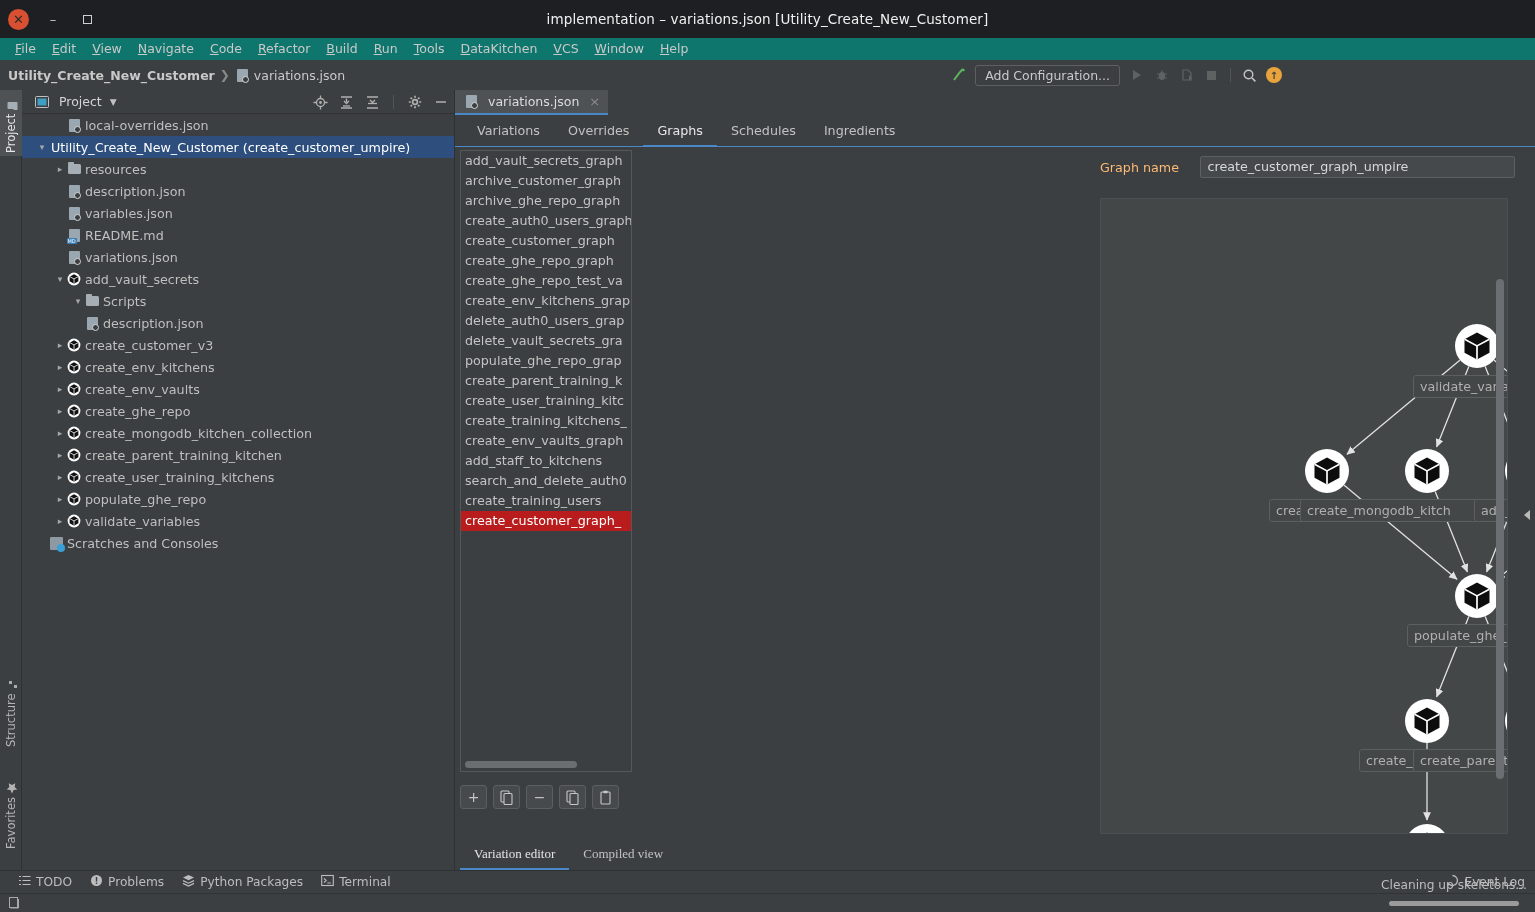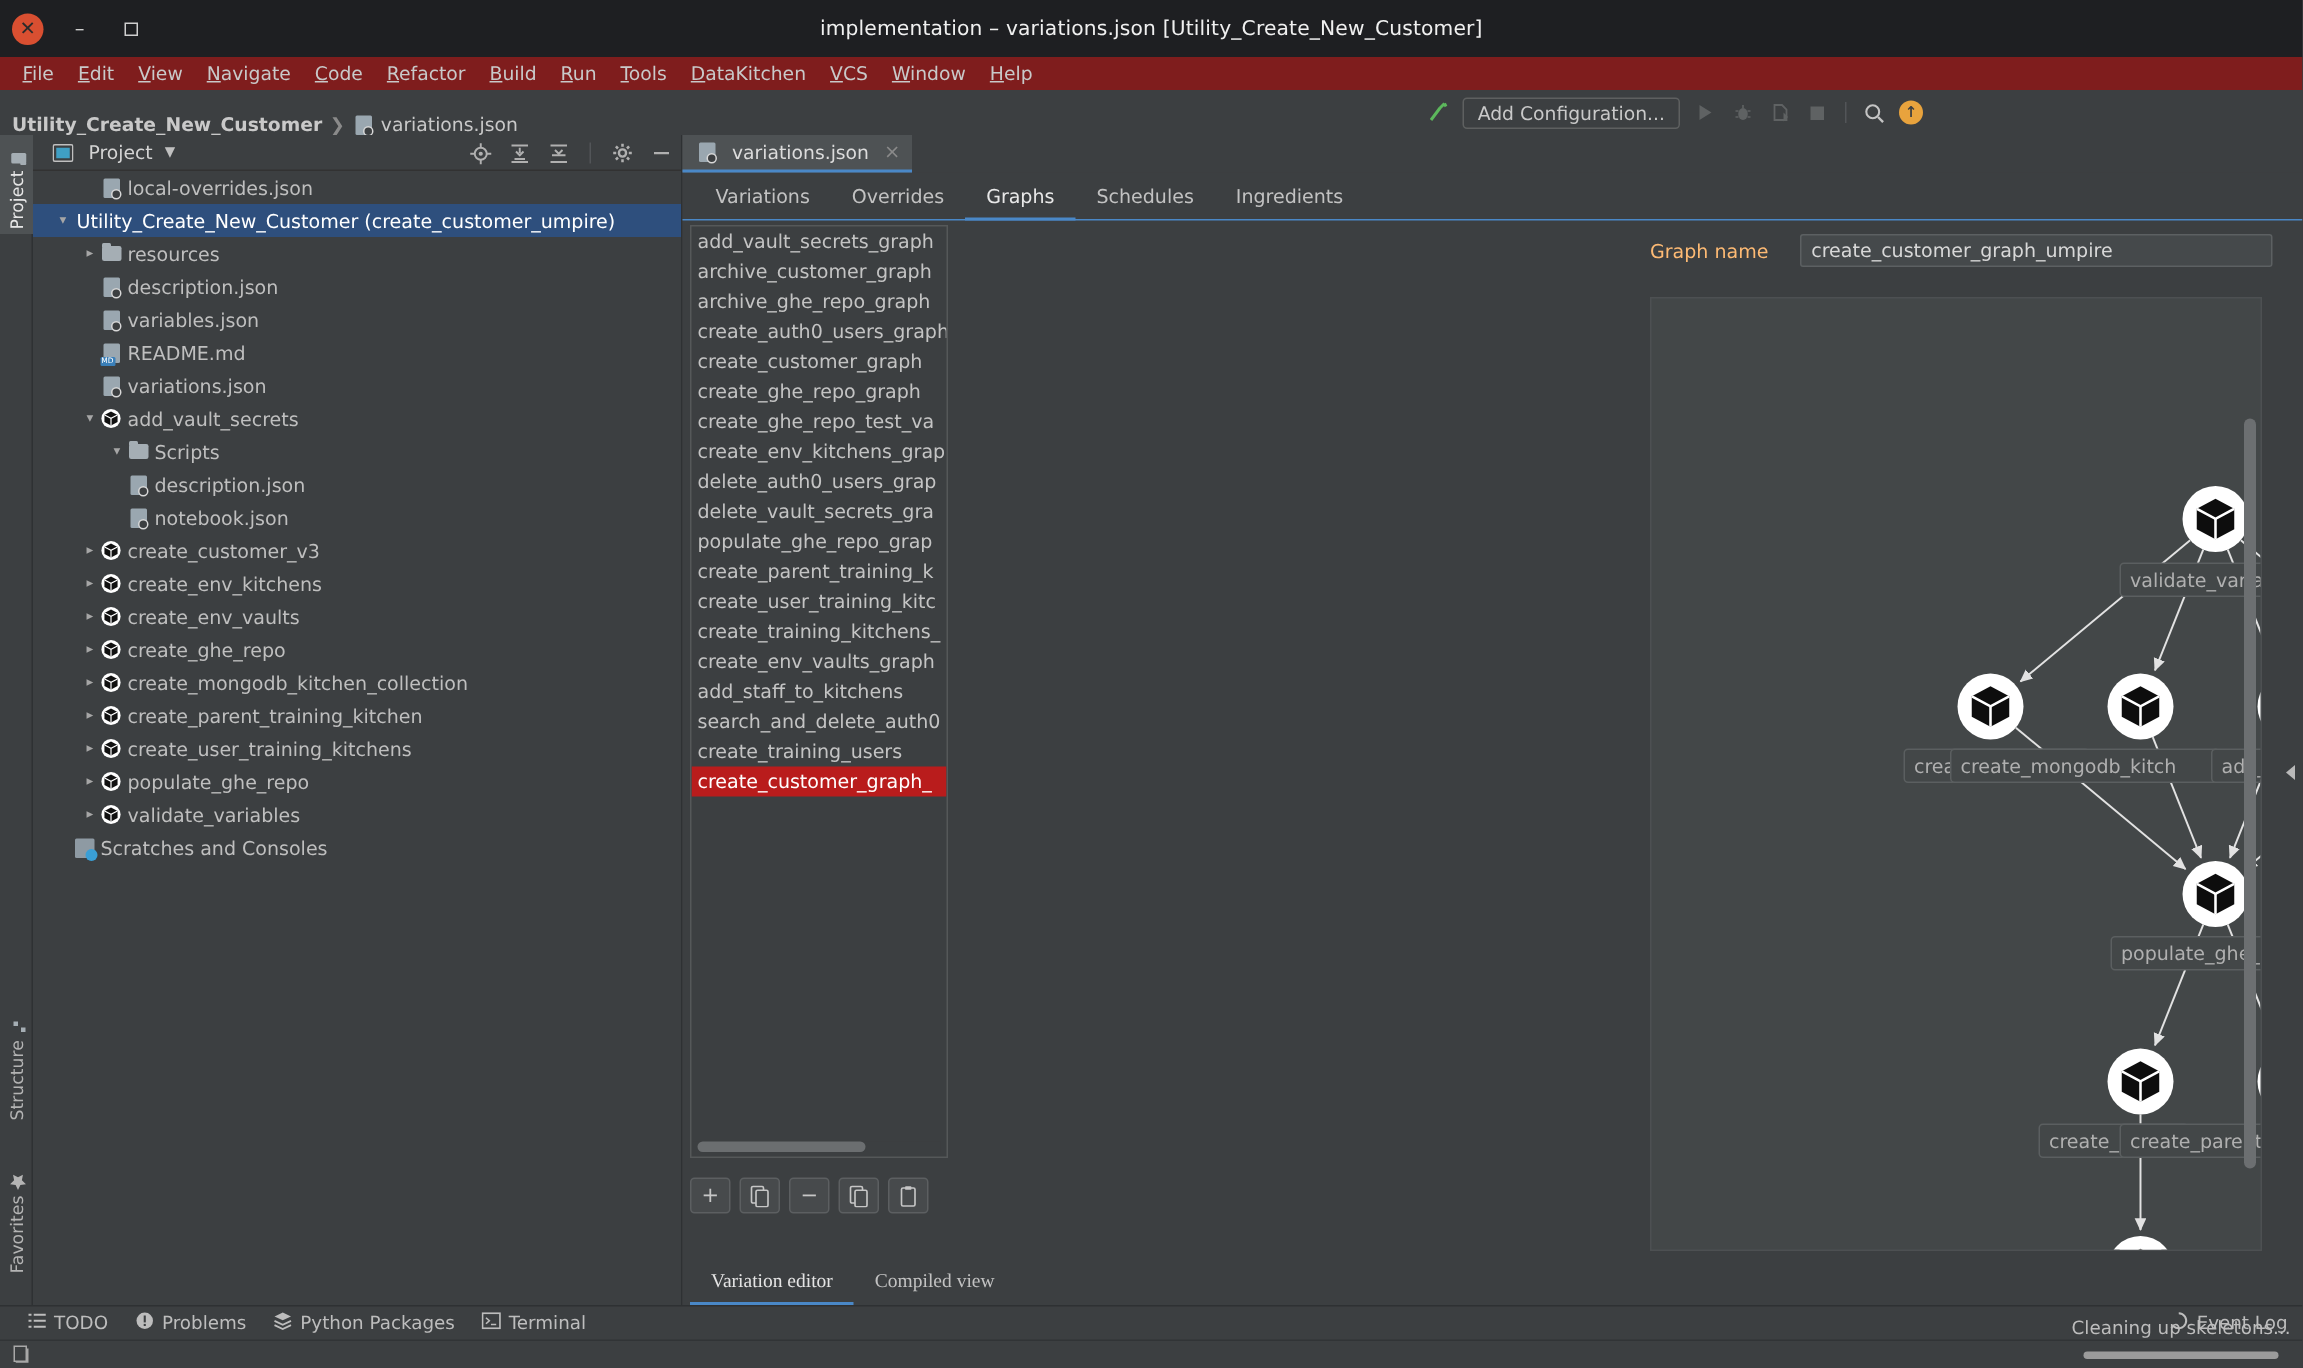--- a/index.html
+++ b/index.html
@@ -31,32 +31,32 @@
   }
   .win-max .sq { width:9px; height:9px; border:1px solid #cfcfcf; }
   .title-text {
     position:absolute; left:0; right:0; text-align:center;
     font-size:13.5px; font-weight:normal; color:#f0f0f0; letter-spacing:.1px;
   }
 
   
   .menubar {
     position:absolute; left:0; top:38px; width:1535px; height:22px;
-    background:#7f1d1d; display:flex; align-items:center; padding-left:7px;
+    background:#0f766e; display:flex; align-items:center; padding-left:7px;
   }
   .menu-item {
     padding:0 8px; font-size:12.5px; color:#c9c9c9; line-height:22px;
     white-space:nowrap;
   }
   .menu-item .mn { text-decoration: underline; }
 
   
   .navbar {
     position:absolute; left:0; top:60px; width:1288px; height:30px;
-    background:#3c3f41; display:flex; align-items:flex-end; padding-left:8px;
+    background:#3c3f41; display:flex; align-items:center; padding-left:8px;
   }
   .crumb { font-size:12.5px; color:#c9c9c9; font-weight:bold; }
   .crumb.plain { font-weight:normal; }
   .crumb-sep { color:#8a8a8a; margin:0 5px; font-size:12px;}
   .nav-right {
     position:absolute; right:6px; top:0; height:30px;
     display:flex; align-items:center; gap:8px;
   }
   .addconf {
     height:21px; padding:0 9px; border:1px solid #5e6060; border-radius:3px;
@@ -465,28 +465,20 @@
           </span>
           <span>Scripts</span>
         </div>
         <div class="row">
           <span style="display:inline-block;width:50px"></span>
           <span class="arrow"></span>
           <span class="ricon">
             <span class="ic-json"></span>
           </span>
           <span>description.json</span>
-        </div>
-        <div class="row">
-          <span style="display:inline-block;width:50px"></span>
-          <span class="arrow"></span>
-          <span class="ricon">
-            <span class="ic-json"></span>
-          </span>
-          <span>notebook.json</span>
         </div>
         <div class="row">
           <span style="display:inline-block;width:32px"></span>
           <span class="arrow">▸</span>
           <span class="ricon">
             <svg class="ic-cube" viewBox="0 0 16 16">
               <circle cx="8" cy="8" r="7.3" fill="#fff"></circle>
               <path d="M8 2.6 13 5.3v5.4L8 13.4 3 10.7V5.3z" fill="#111"></path>
               <path d="M3.1 5.3 8 7.9l4.9-2.6" stroke="#fff" stroke-width="0.9" fill="none"></path>
               <path d="M8 7.9V13.4" stroke="#fff" stroke-width="0.9"></path>

